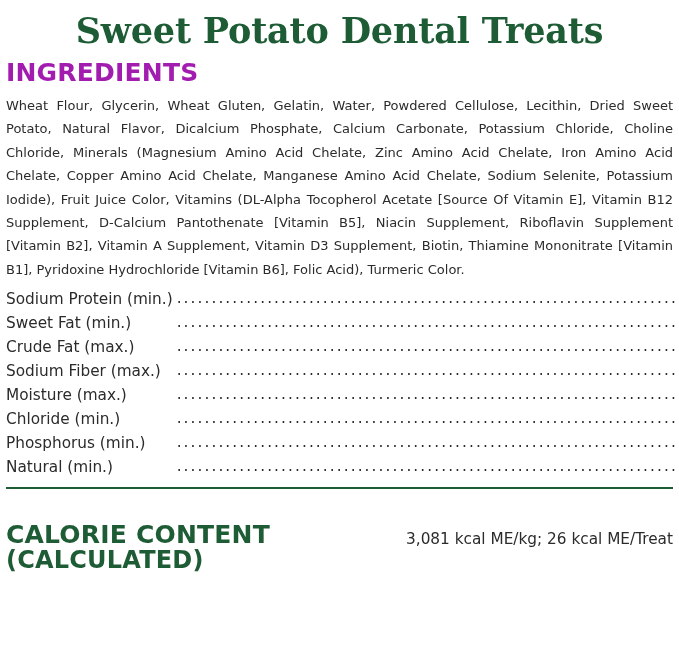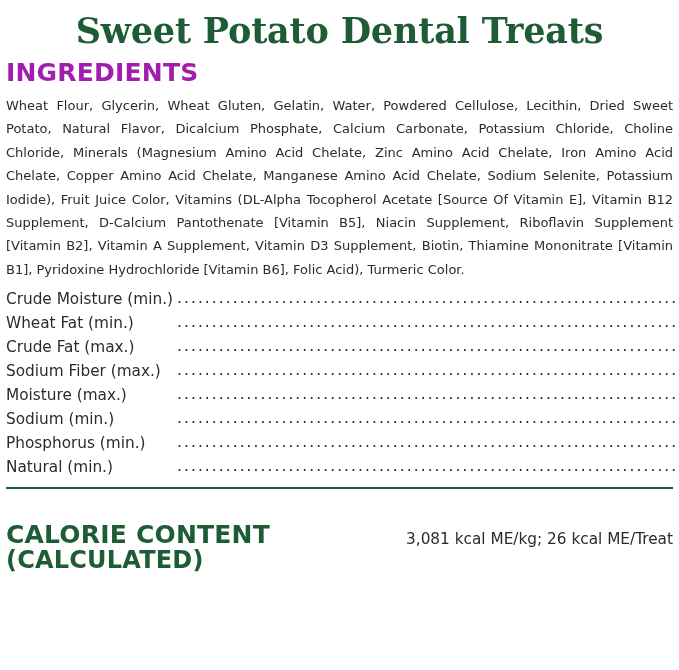--- a/index.html
+++ b/index.html
@@ -129,28 +129,28 @@
 
   <h1 class="product-title">Sweet Potato Dental Treats</h1>
 
   <h2 class="section-head">INGREDIENTS</h2>
   <p class="ingredients-body">Wheat Flour, Glycerin, Wheat Gluten, Gelatin, Water, Powdered Cellulose, Lecithin, Dried Sweet Potato, Natural Flavor, Dicalcium Phosphate, Calcium Carbonate, Potassium Chloride, Choline Chloride, Minerals (Magnesium Amino Acid Chelate, Zinc Amino Acid Chelate, Iron Amino Acid Chelate, Copper Amino Acid Chelate, Manganese Amino Acid Chelate, Sodium Selenite, Potassium Iodide), Fruit Juice Color, Vitamins (DL-Alpha Tocopherol Acetate [Source Of Vitamin E], Vitamin B12 Supplement, D-Calcium Pantothenate [Vitamin B5], Niacin Supplement, Riboflavin Supplement [Vitamin B2], Vitamin A Supplement, Vitamin D3 Supplement, Biotin, Thiamine Mononitrate [Vitamin B1], Pyridoxine Hydrochloride [Vitamin B6], Folic Acid), Turmeric Color.</p>
 
 
   <table class="ga-table">
     <tbody>
       <tr class="ga-row">
-        <td class="ga-cell ga-name">Crude Moisture (min.)</td>
-        <td class="ga-cell ga-dots">
-            <span>.................................................................................................................</span>
-          </td>
-
-      </tr>
-      <tr class="ga-row">
-        <td class="ga-cell ga-name">Wheat Fat (min.)</td>
+        <td class="ga-cell ga-name">Sodium Protein (min.)</td>
+        <td class="ga-cell ga-dots">
+            <span>.................................................................................................................</span>
+          </td>
+
+      </tr>
+      <tr class="ga-row">
+        <td class="ga-cell ga-name">Sweet Fat (min.)</td>
         <td class="ga-cell ga-dots">
             <span>.................................................................................................................</span>
           </td>
 
       </tr>
       <tr class="ga-row">
         <td class="ga-cell ga-name">Crude Fat (max.)</td>
         <td class="ga-cell ga-dots">
             <span>.................................................................................................................</span>
           </td>
@@ -164,21 +164,21 @@
 
       </tr>
       <tr class="ga-row">
         <td class="ga-cell ga-name">Moisture (max.)</td>
         <td class="ga-cell ga-dots">
             <span>.................................................................................................................</span>
           </td>
 
       </tr>
       <tr class="ga-row">
-        <td class="ga-cell ga-name">Sodium (min.)</td>
+        <td class="ga-cell ga-name">Chloride (min.)</td>
         <td class="ga-cell ga-dots">
             <span>.................................................................................................................</span>
           </td>
 
       </tr>
       <tr class="ga-row">
         <td class="ga-cell ga-name">Phosphorus (min.)</td>
         <td class="ga-cell ga-dots">
             <span>.................................................................................................................</span>
           </td>

